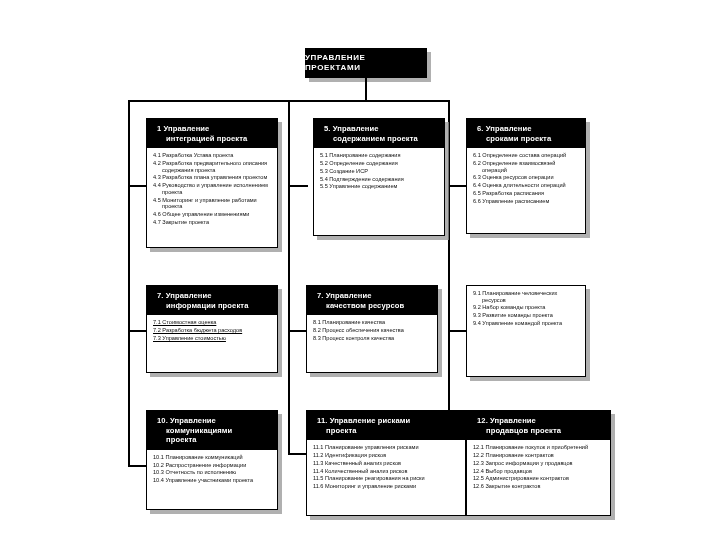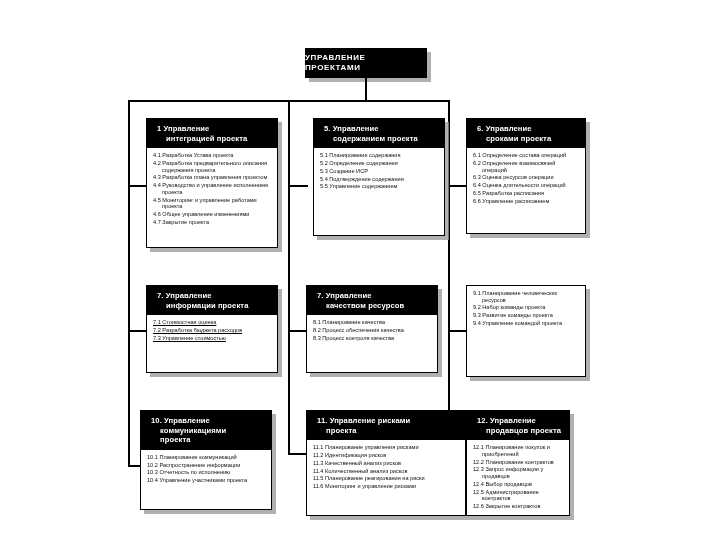--- a/index.html
+++ b/index.html
@@ -165,21 +165,21 @@
 
   <div class="node" style="left:466px;top:285px;width:120px;height:92px;">
     <ul>
       <li>9.1 Планирование человеческих ресурсов</li>
       <li>9.2 Набор команды проекта</li>
       <li>9.3 Развитие команды проекта</li>
       <li>9.4 Управление командой проекта</li>
     </ul>
   </div>
 
-  <div class="node" style="left:140px;top:410px;width:132px;height:100px;">
+  <div class="node" style="left:146px;top:410px;width:132px;height:100px;">
     <div class="hdr">
       <span>10. Управление</span>
       <span class="ln2">коммуникациями</span>
       <span class="ln3">проекта</span>
     </div>
     <ul>
       <li>10.1 Планирование коммуникаций</li>
       <li>10.2 Распространение информации</li>
       <li>10.3 Отчетность по исполнению</li>
       <li>10.4 Управление участниками проекта</li>
@@ -194,21 +194,21 @@
     <ul>
       <li>11.1 Планирование управления рисками</li>
       <li>11.2 Идентификация рисков</li>
       <li>11.3 Качественный анализ рисков</li>
       <li>11.4 Количественный анализ рисков</li>
       <li>11.5 Планирование реагирования на риски</li>
       <li>11.6 Мониторинг и управление рисками</li>
     </ul>
   </div>
 
-  <div class="node" style="left:466px;top:410px;width:104px;height:106px;">
+  <div class="node" style="left:466px;top:410px;width:145px;height:106px;">
     <div class="hdr">
       <span>12. Управление</span>
       <span class="ln2">продавцов проекта</span>
     </div>
     <ul>
       <li>12.1 Планирование покупок и приобретений</li>
       <li>12.2 Планирование контрактов</li>
       <li>12.3 Запрос информации у продавцов</li>
       <li>12.4 Выбор продавцов</li>
       <li>12.5 Администрирование контрактов</li>

